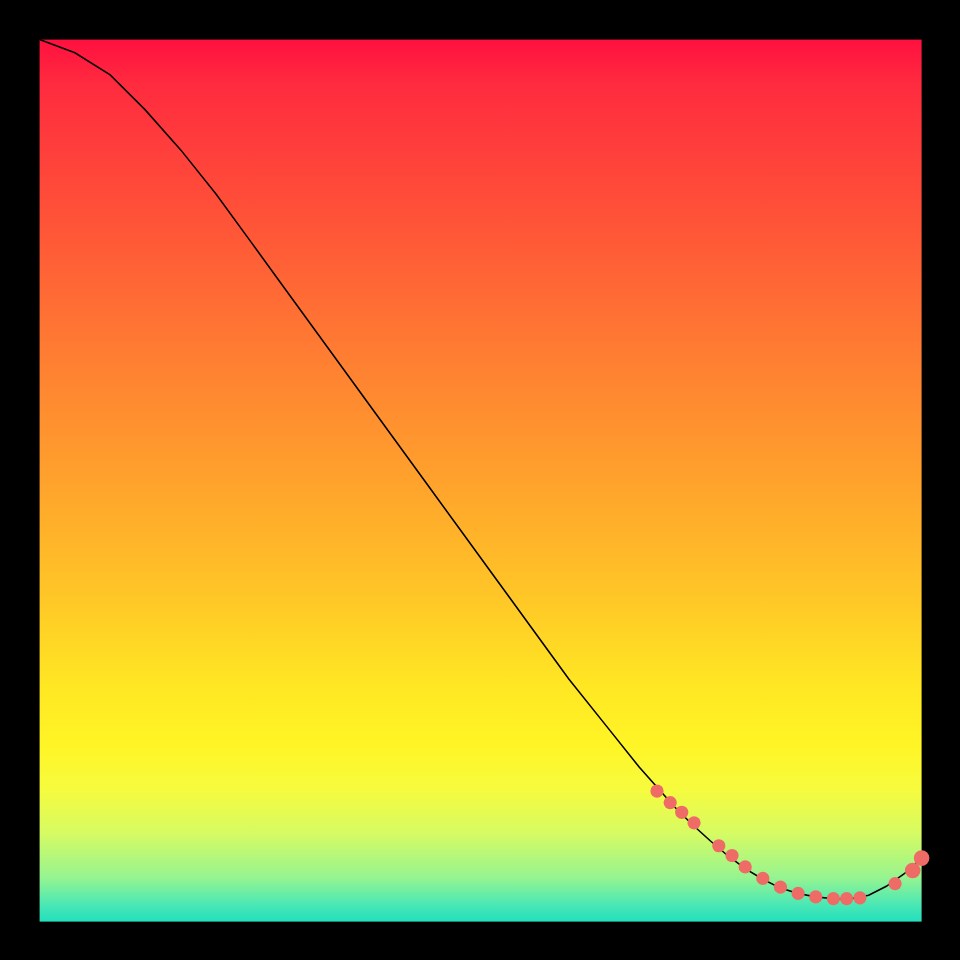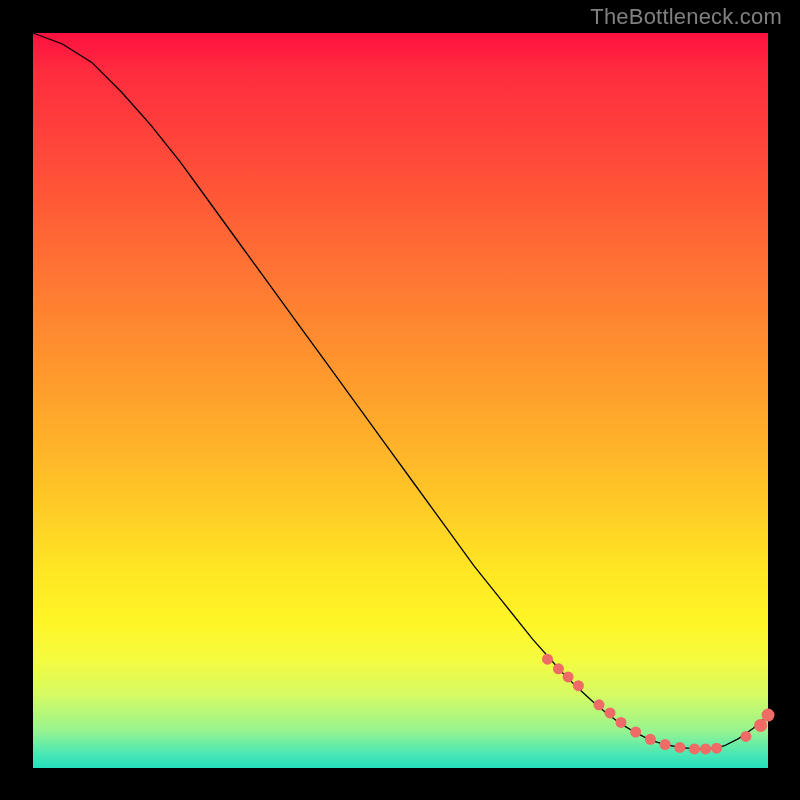--- a/index.html
+++ b/index.html
@@ -65,21 +65,20 @@
   }
   .dot {
     fill: #ef6b66;
     stroke: none;
   }
 </style>
 </head>
 <body>
 
 <div class="frame">
-  <div class="watermark">TheBottleneck.com</div>
 
   <div class="plot">
     <svg class="curve" viewBox="0 0 735 735" preserveAspectRatio="none">
       <path id="curve-path" d="M0.0 0.0 L29.4 11.0 L58.8 29.4 L88.2 58.8 L117.6 91.9 L147.0 128.6 L176.4 169.0 L205.8 209.5 L235.2 249.9 L264.6 290.3 L294.0 330.7 L323.4 371.2 L352.8 411.6 L382.2 452.0 L411.6 492.4 L441.0 532.9 L470.4 569.6 L499.8 606.4 L529.2 639.5 L543.9 654.1 L558.6 667.4 L573.3 679.9 L588.0 690.9 L602.7 699.7 L617.4 707.1 L632.1 711.5 L646.8 714.4 L661.5 715.9 L676.2 715.9 L690.9 713.0 L705.6 705.6 L720.3 695.3 L735.0 682.1"></path>
       <g id="dots-group">
           <circle cx="514.5" cy="626.2" r="5.5" class="dot"></circle>
           <circle cx="525.5" cy="635.8" r="5.5" class="dot"></circle>
           <circle cx="535.1" cy="643.9" r="5.5" class="dot"></circle>
           <circle cx="545.4" cy="652.7" r="5.5" class="dot"></circle>
           <circle cx="566.0" cy="671.8" r="5.5" class="dot"></circle>

